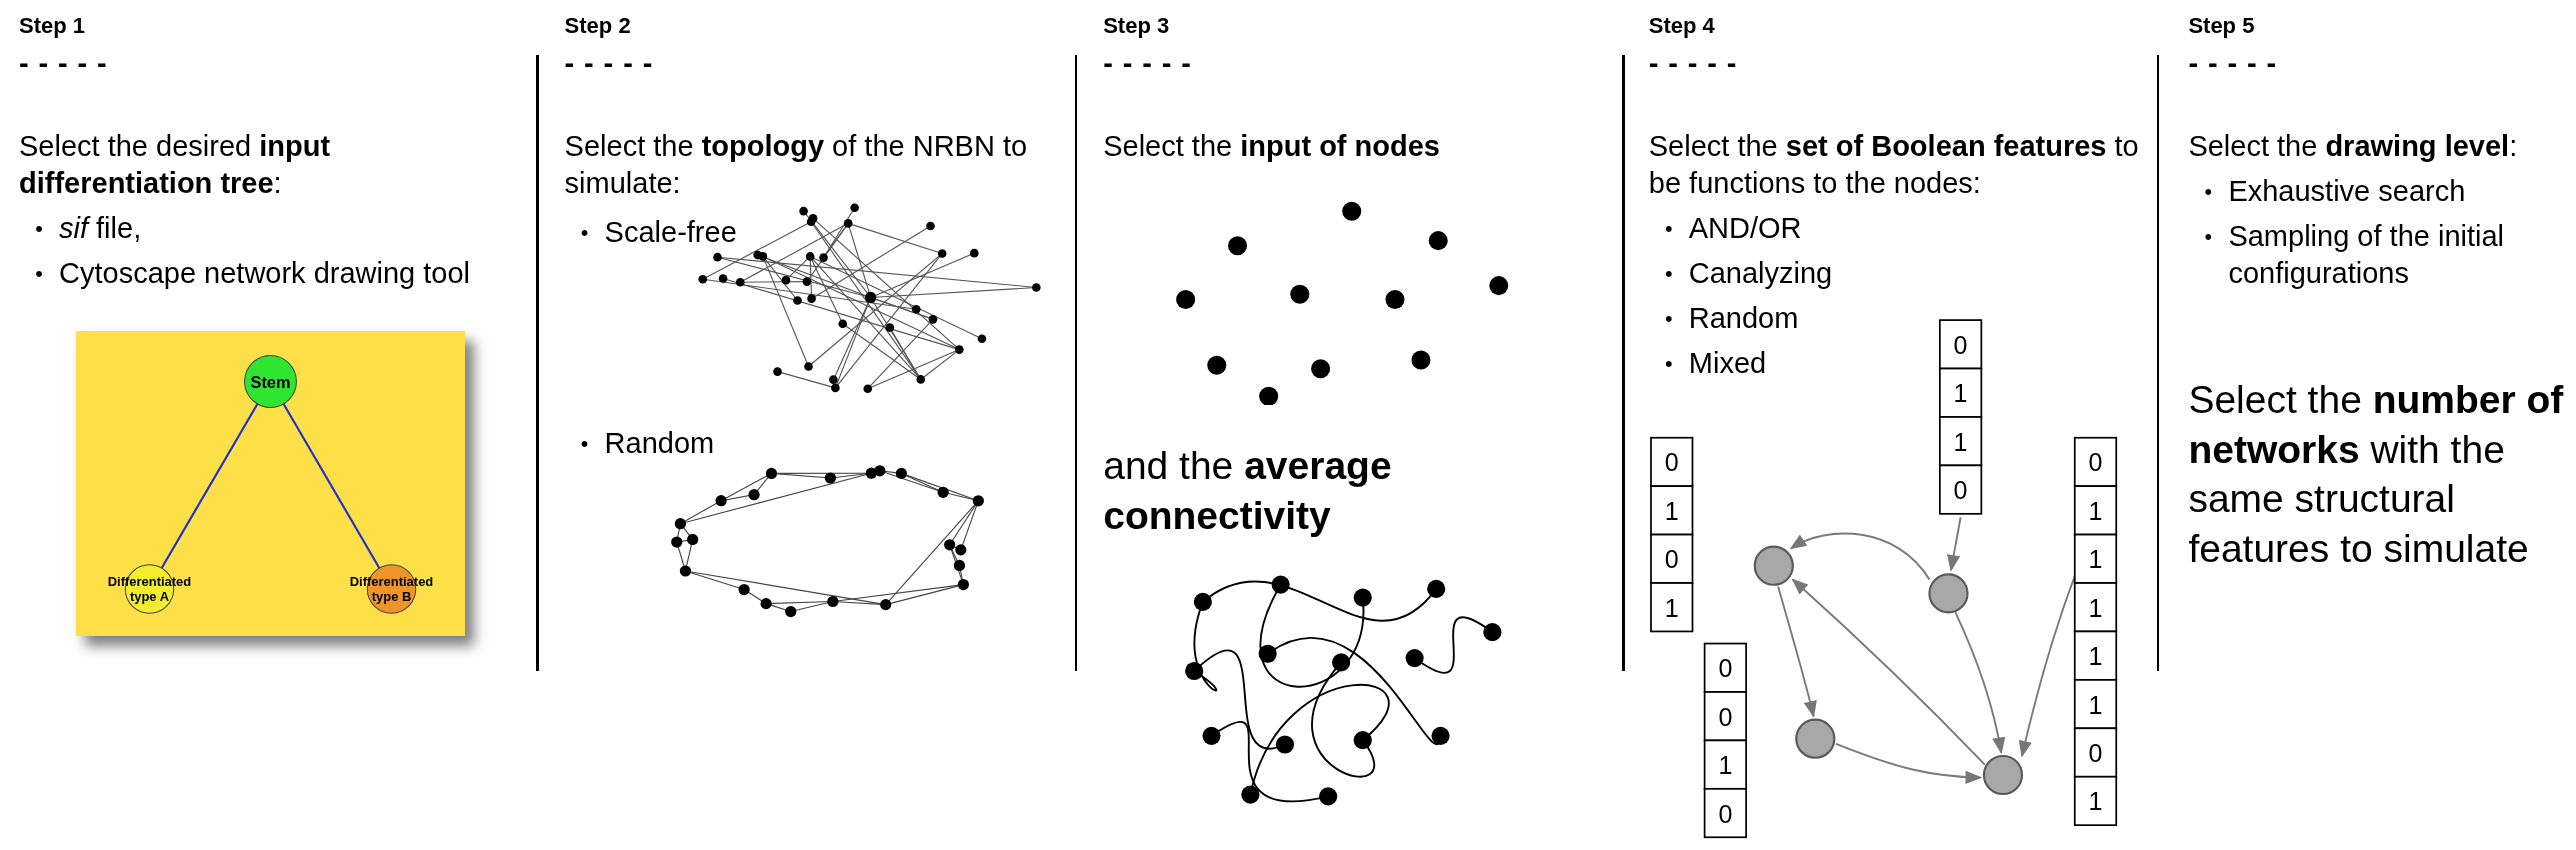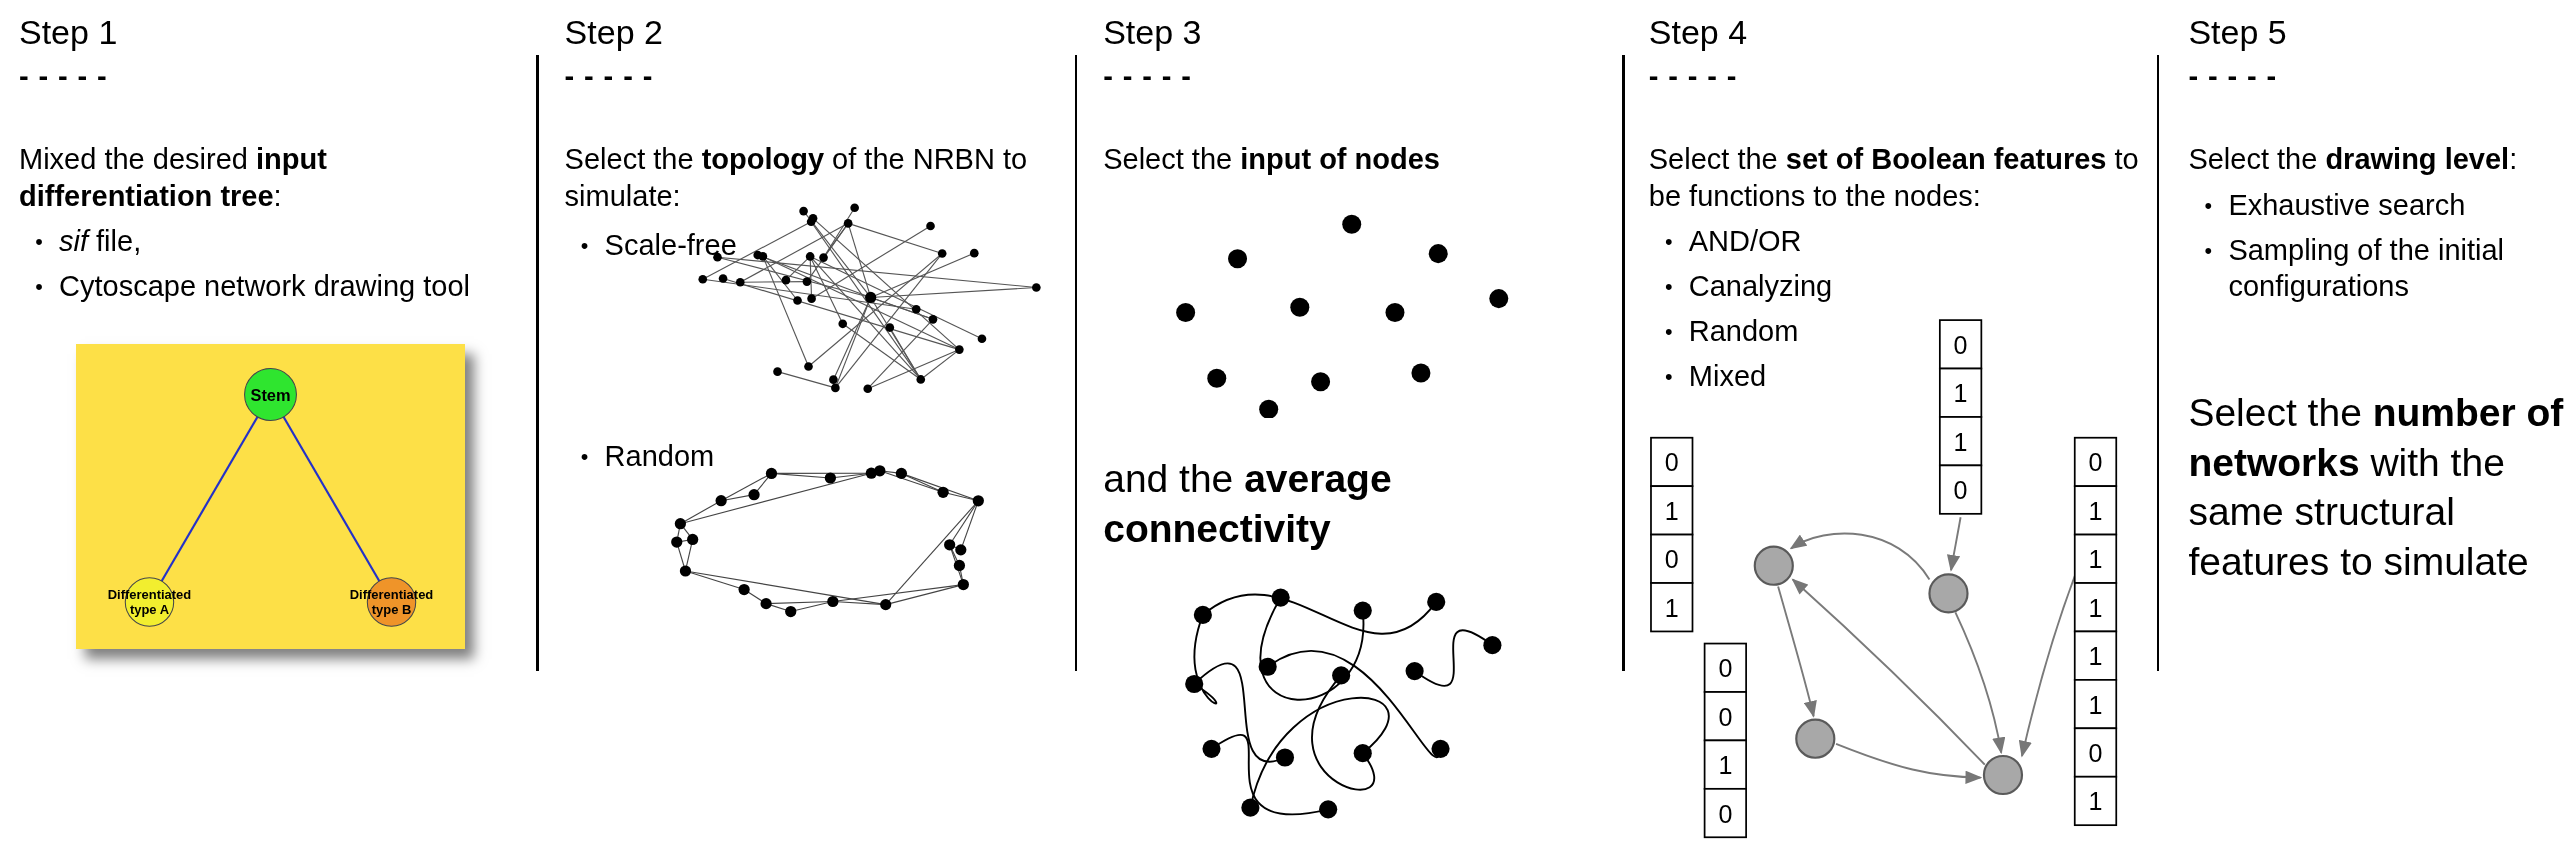--- a/index.html
+++ b/index.html
@@ -6,21 +6,21 @@
   html,body{background:#fff}
   body{width:2576px;height:851px;overflow:hidden;font-family:"Liberation Sans",sans-serif;color:#000}
   .figure{display:flex;width:2576px;height:851px;background:#fff}
   .col{position:relative;height:100%;padding-top:14px}
   .col1{width:536px;padding-left:19px;padding-right:12px}
   .col2{width:536px;padding-left:26px;padding-right:8.7px}
   .col3{width:545px;padding-left:26px;padding-right:8.7px}
   .col4{width:532px;padding-left:24px;padding-right:7px}
   .col5{width:415px;padding-left:29px;padding-right:8.7px}
   .vdiv{width:2.6px;background:#000;margin-top:55px;height:616px;flex:none}
-  .step-title{font-size:34px;font-weight:400;line-height:1.1}
+  .step-title{font-size:22px;font-weight:700;line-height:1.1}
   .dashes{font-size:29px;font-weight:700;margin-top:8.7px;letter-spacing:0.9px}
   .para{font-size:29px;line-height:1.27;margin-top:48px}
   .para2{font-size:39px;line-height:1.27}
   .bullets{margin-top:8.7px}
   .bullet-row{display:flex;font-size:29px;line-height:1.27;margin-top:7px}
   .bullet-marker{width:40px;flex:none;text-align:center;font-size:21.6px;line-height:38px}
   .bullet-text{flex:1}
   svg{display:block;font-family:inherit}
   
   .tree-box{margin:38px 0 0 57px;width:389px;height:305px;background:#fde047;box-shadow:8.7px 10.4px 12px rgba(0,0,0,.5)}
@@ -39,21 +39,21 @@
   #step5-para2{margin-top:83px}
 </style>
 </head>
 <body>
 
 <div class="figure">
 
   <div class="col col1">
     <div class="step-title">Step 1</div>
     <div class="dashes">- - - - -</div>
-    <div class="para"><span>Mixed the desired </span><span style="font-weight: 700;">input differentiation tree</span><span>:</span></div>
+    <div class="para"><span>Select the desired </span><span style="font-weight: 700;">input differentiation tree</span><span>:</span></div>
     <div class="bullets">
         <div class="bullet-row">
           <span class="bullet-marker">•</span>
           <span class="bullet-text"><span style="font-style: italic;">sif</span><span> file,</span></span>
         </div>
         <div class="bullet-row">
           <span class="bullet-marker">•</span>
           <span class="bullet-text"><span>Cytoscape network drawing tool</span></span>
         </div>
       </div>

